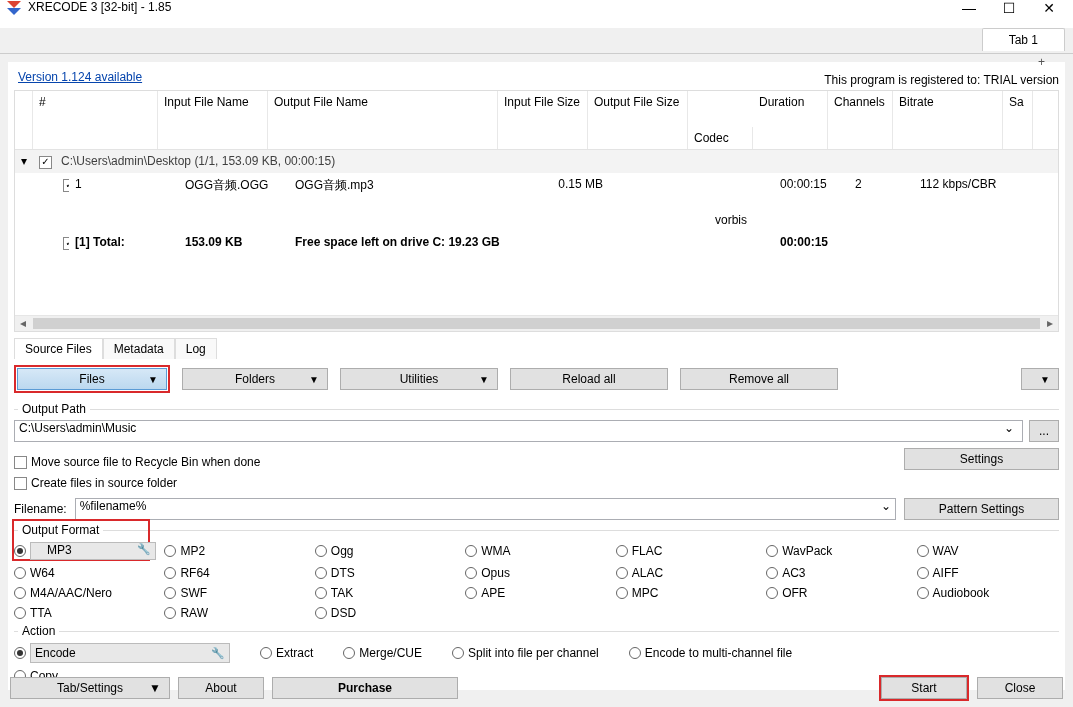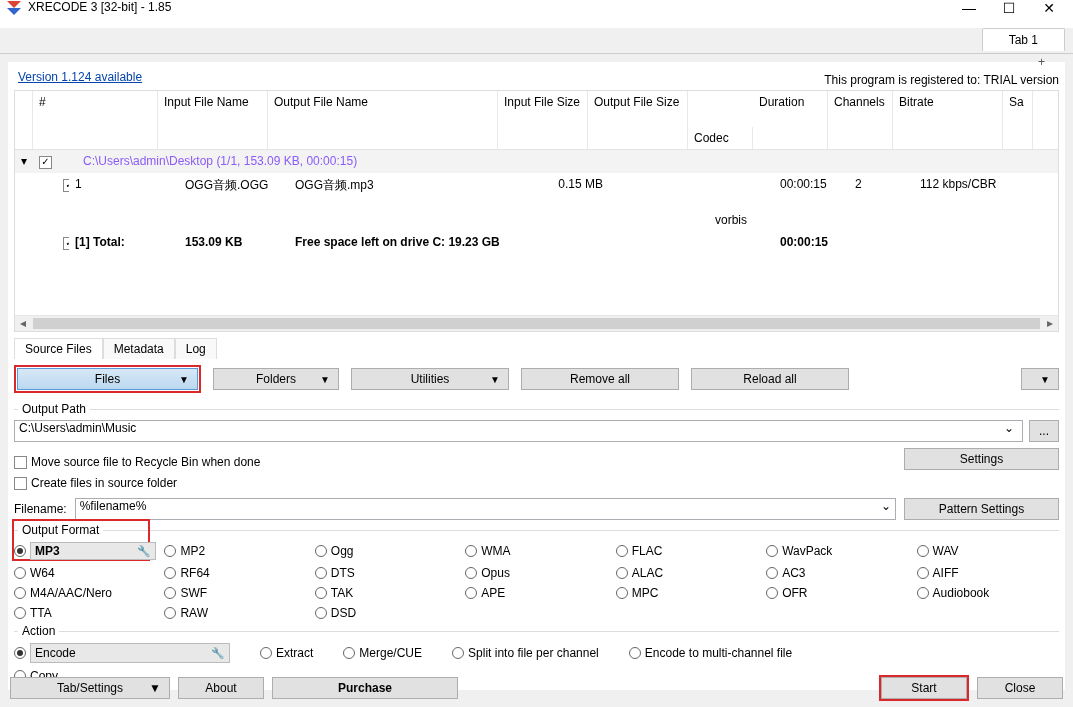--- a/index.html
+++ b/index.html
@@ -31,35 +31,35 @@
     .col-idx { width: 110px; }
     .col-input { width: 110px; }
     .col-output { width: 230px; }
     .col-isize { width: 90px; text-align: right; }
     .col-osize { width: 100px; }
     .col-codec { width: 65px; margin-top: 36px; }
     .col-dur { width: 75px; }
     .col-chan { width: 65px; }
     .col-bitr { width: 110px; }
     .col-sa { width: 30px; }
-    .path-link { color: #8b5cf6; margin-left: 22px; }
+    .path-link { color: #404040; }
     .bold { font-weight: bold; }
     .hscroll { height: 16px; background: #f0f0f0; border-top: 1px solid #e6e6e6; display: flex; }
     .hscroll .thumb { flex: 1; background: #d0d0d0; margin: 2px; }
     .hscroll .arrow { width: 16px; text-align: center; color: #666; }
     
     .sm-tabs { display: flex; margin-top: 6px; }
     .sm-tab { padding: 3px 10px; border: 1px solid #ddd; border-bottom: none; background: #f9f9f9; }
     .sm-tab.active { background: #fff; }
     
     .dd-row { display: flex; gap: 12px; padding: 6px 0; align-items: center; }
     .dd-btn { height: 22px; border: 1px solid #adadad; background: #e1e1e1; display: flex; align-items: center; justify-content: center; position: relative; }
     .dd-btn .caret { position: absolute; right: 8px; font-size: 10px; }
-    .dd-files { width: 181px; background: linear-gradient(#d6e8f7, #bcd8ef); border: 1px solid #5b9bd5; }
-    .dd-fold { width: 126px; text-align: right; }
+    .dd-files { width: 150px; background: linear-gradient(#d6e8f7, #bcd8ef); border: 1px solid #5b9bd5; }
+    .dd-fold { width: 146px; text-align: right; }
     .dd-util { width: 158px; }
     .dd-plain { width: 158px; background: #e1e1e1; }
     .dd-hl { width: 38px; background: #e1e1e1; margin-left: auto; }
     .highlight-red { border: 2px solid #d9292b; padding: 1px; }
     
     .section { position: relative; border-top: 1px solid #ddd; margin-top: 10px; padding-top: 4px; }
     .section-title { position: absolute; top: -8px; left: 4px; background: #fff; padding: 0 4px; }
     
     .op-row { display: flex; gap: 6px; margin-top: 6px; align-items: center; }
     .op-input { flex: 1; height: 22px; border: 1px solid #abadb3; padding: 0 4px; background: #fff; }
@@ -71,21 +71,21 @@
     .btn { height: 22px; border: 1px solid #adadad; background: #e1e1e1; padding: 0 16px; display: inline-flex; align-items: center; justify-content: center; }
     .btn-wide { width: 155px; }
     
     .fn-row { display: flex; align-items: center; gap: 8px; margin-top: 8px; }
     .fn-input { flex: 1; height: 22px; border: 1px solid #abadb3; padding: 0 4px; background: #fff; }
     
     .fmt-grid { display: grid; grid-template-columns: repeat(7, 1fr); gap: 4px 8px; margin-top: 6px; }
     .radio-item { display: flex; align-items: center; gap: 4px; padding: 1px 0; }
     .radio { width: 12px; height: 12px; border: 1px solid #666; border-radius: 50%; background: #fff; display: inline-flex; align-items: center; justify-content: center; }
     .radio.sel::after { content: ""; width: 6px; height: 6px; background: #333; border-radius: 50%; display: block; }
-    .fmt-sel { background: #e8e8e8; border: 1px solid #bbb; display: flex; align-items: center; padding: 0 4px; position: relative; font-weight: bold; }
+    .fmt-sel { background: #e8e8e8; border: 1px solid #bbb; display: flex; padding: 0 16px; position: relative; }
     .fmt-sel .wrench { position: absolute; right: 4px; font-size: 11px; }
     
     .act-row { display: flex; gap: 30px; margin-top: 6px; align-items: center; flex-wrap: wrap; }
     .act-enc { width: 200px; background: #e8e8e8; border: 1px solid #bbb; display: flex; align-items: center; padding: 0 4px; position: relative; height: 20px; }
     .act-enc .wrench { position: absolute; right: 4px; font-size: 11px; }
     
     .os-row { display: flex; gap: 60px; margin-top: 6px; }
     
     .bottom { position: absolute; bottom: 6px; left: 10px; right: 10px; display: flex; gap: 8px; align-items: center; }
     .bottom .btn { min-width: 86px; }
@@ -189,22 +189,22 @@
       </span>
     </span>
     <span class="dd-btn dd-fold">
       <span>Folders</span>
       <span class="caret">▼</span>
     </span>
     <span class="dd-btn dd-util">
       <span>Utilities</span>
       <span class="caret">▼</span>
     </span>
+    <span class="dd-btn dd-plain">Reload all</span>
     <span class="dd-btn dd-plain">Remove all</span>
-    <span class="dd-btn dd-plain">Reload all</span>
     <span class="dd-btn dd-hl">
         <span class="caret">▼</span>
       </span>
   </div>
 
   
   <div class="section">
     <div class="section-title">Output Path</div>
     <div class="op-row">
       <div class="op-input">

